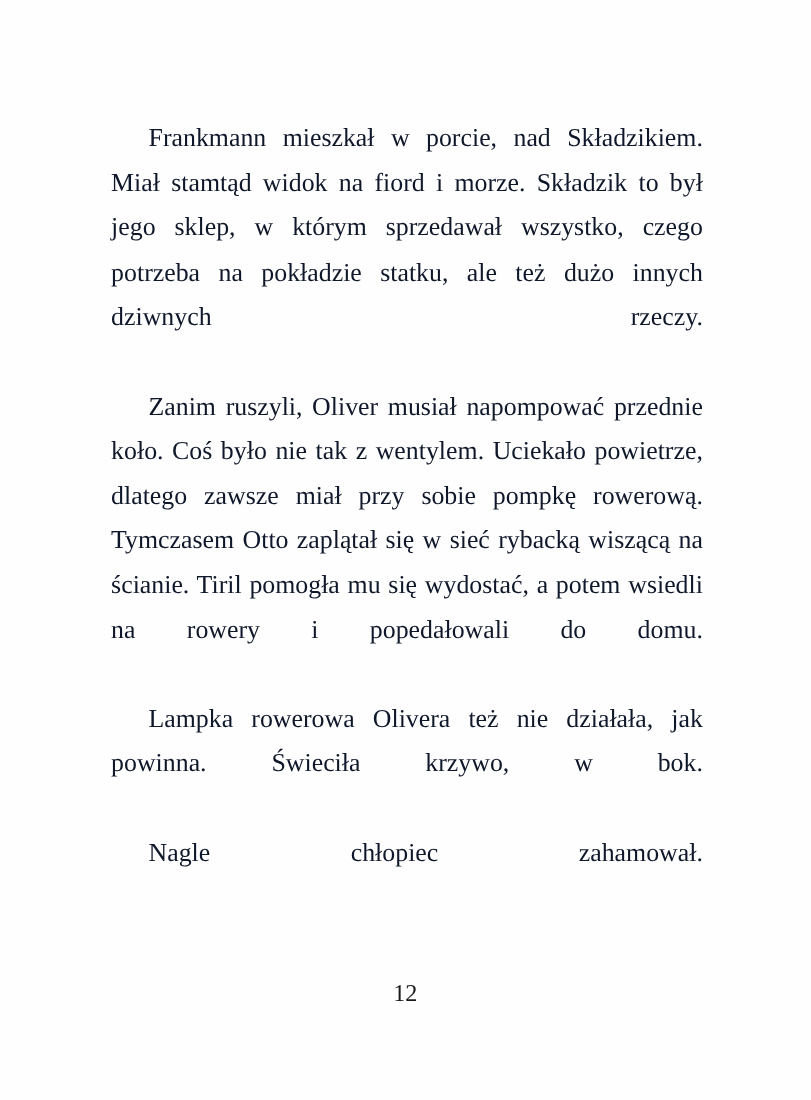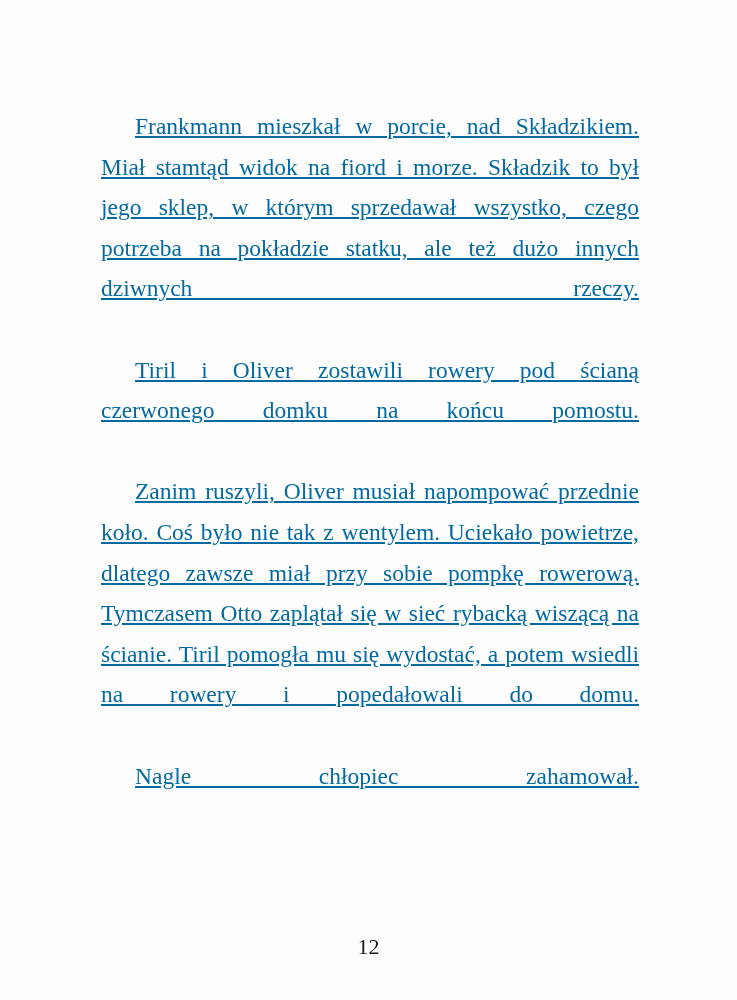--- a/index.html
+++ b/index.html
@@ -30,48 +30,47 @@
     width: 538px;
   }
   p.para {
     margin: 0;
     font-size: 23.5px;
     line-height: 40.6px;
     text-align: justify;
     text-justify: inter-word;
     text-indent: 34px;
     hyphens: manual;
-    color: #0369a1;
-    text-decoration: underline;
+    color: #0f172a;
   }
   
   p.para::after {
     content: "";
     display: inline-block;
     width: 100%;
   }
   .folio {
     position: absolute;
-    top: 933px;
+    top: 889px;
     left: 0;
     width: 737px;
     text-align: center;
     font-size: 22px;
     line-height: 28px;
     color: #1a1a1a;
   }
 </style>
 </head>
 <body>
 
 <div class="page">
 
   <div class="text-block">
     <p class="para">Frankmann mieszkał w porcie, nad Składzikiem. Miał stamtąd widok na fiord i morze. Składzik to był jego sklep, w którym sprzedawał wszystko, czego potrzeba na pokładzie statku, ale też dużo innych dziwnych rzeczy.</p>
-    <p class="para">Tiril i Oliver zostawili rowery pod ścianą czerwonego domku na końcu pomostu.</p>
     <p class="para">Zanim ruszyli, Oliver musiał napompować przednie koło. Coś było nie tak z wentylem. Uciekało powietrze, dlatego zawsze miał przy sobie pompkę rowerową. Tymczasem Otto zaplątał się w sieć rybacką wiszącą na ścianie. Tiril pomogła mu się wydostać, a potem wsiedli na rowery i popedałowali do domu.</p>
+    <p class="para">Lampka rowerowa Olivera też nie działała, jak powinna. Świeciła krzywo, w bok.</p>
     <p class="para">Nagle chłopiec zahamował.</p>
 
   </div>
 
   <div class="folio">12</div>
 
 </div>
 
 </body></html>

